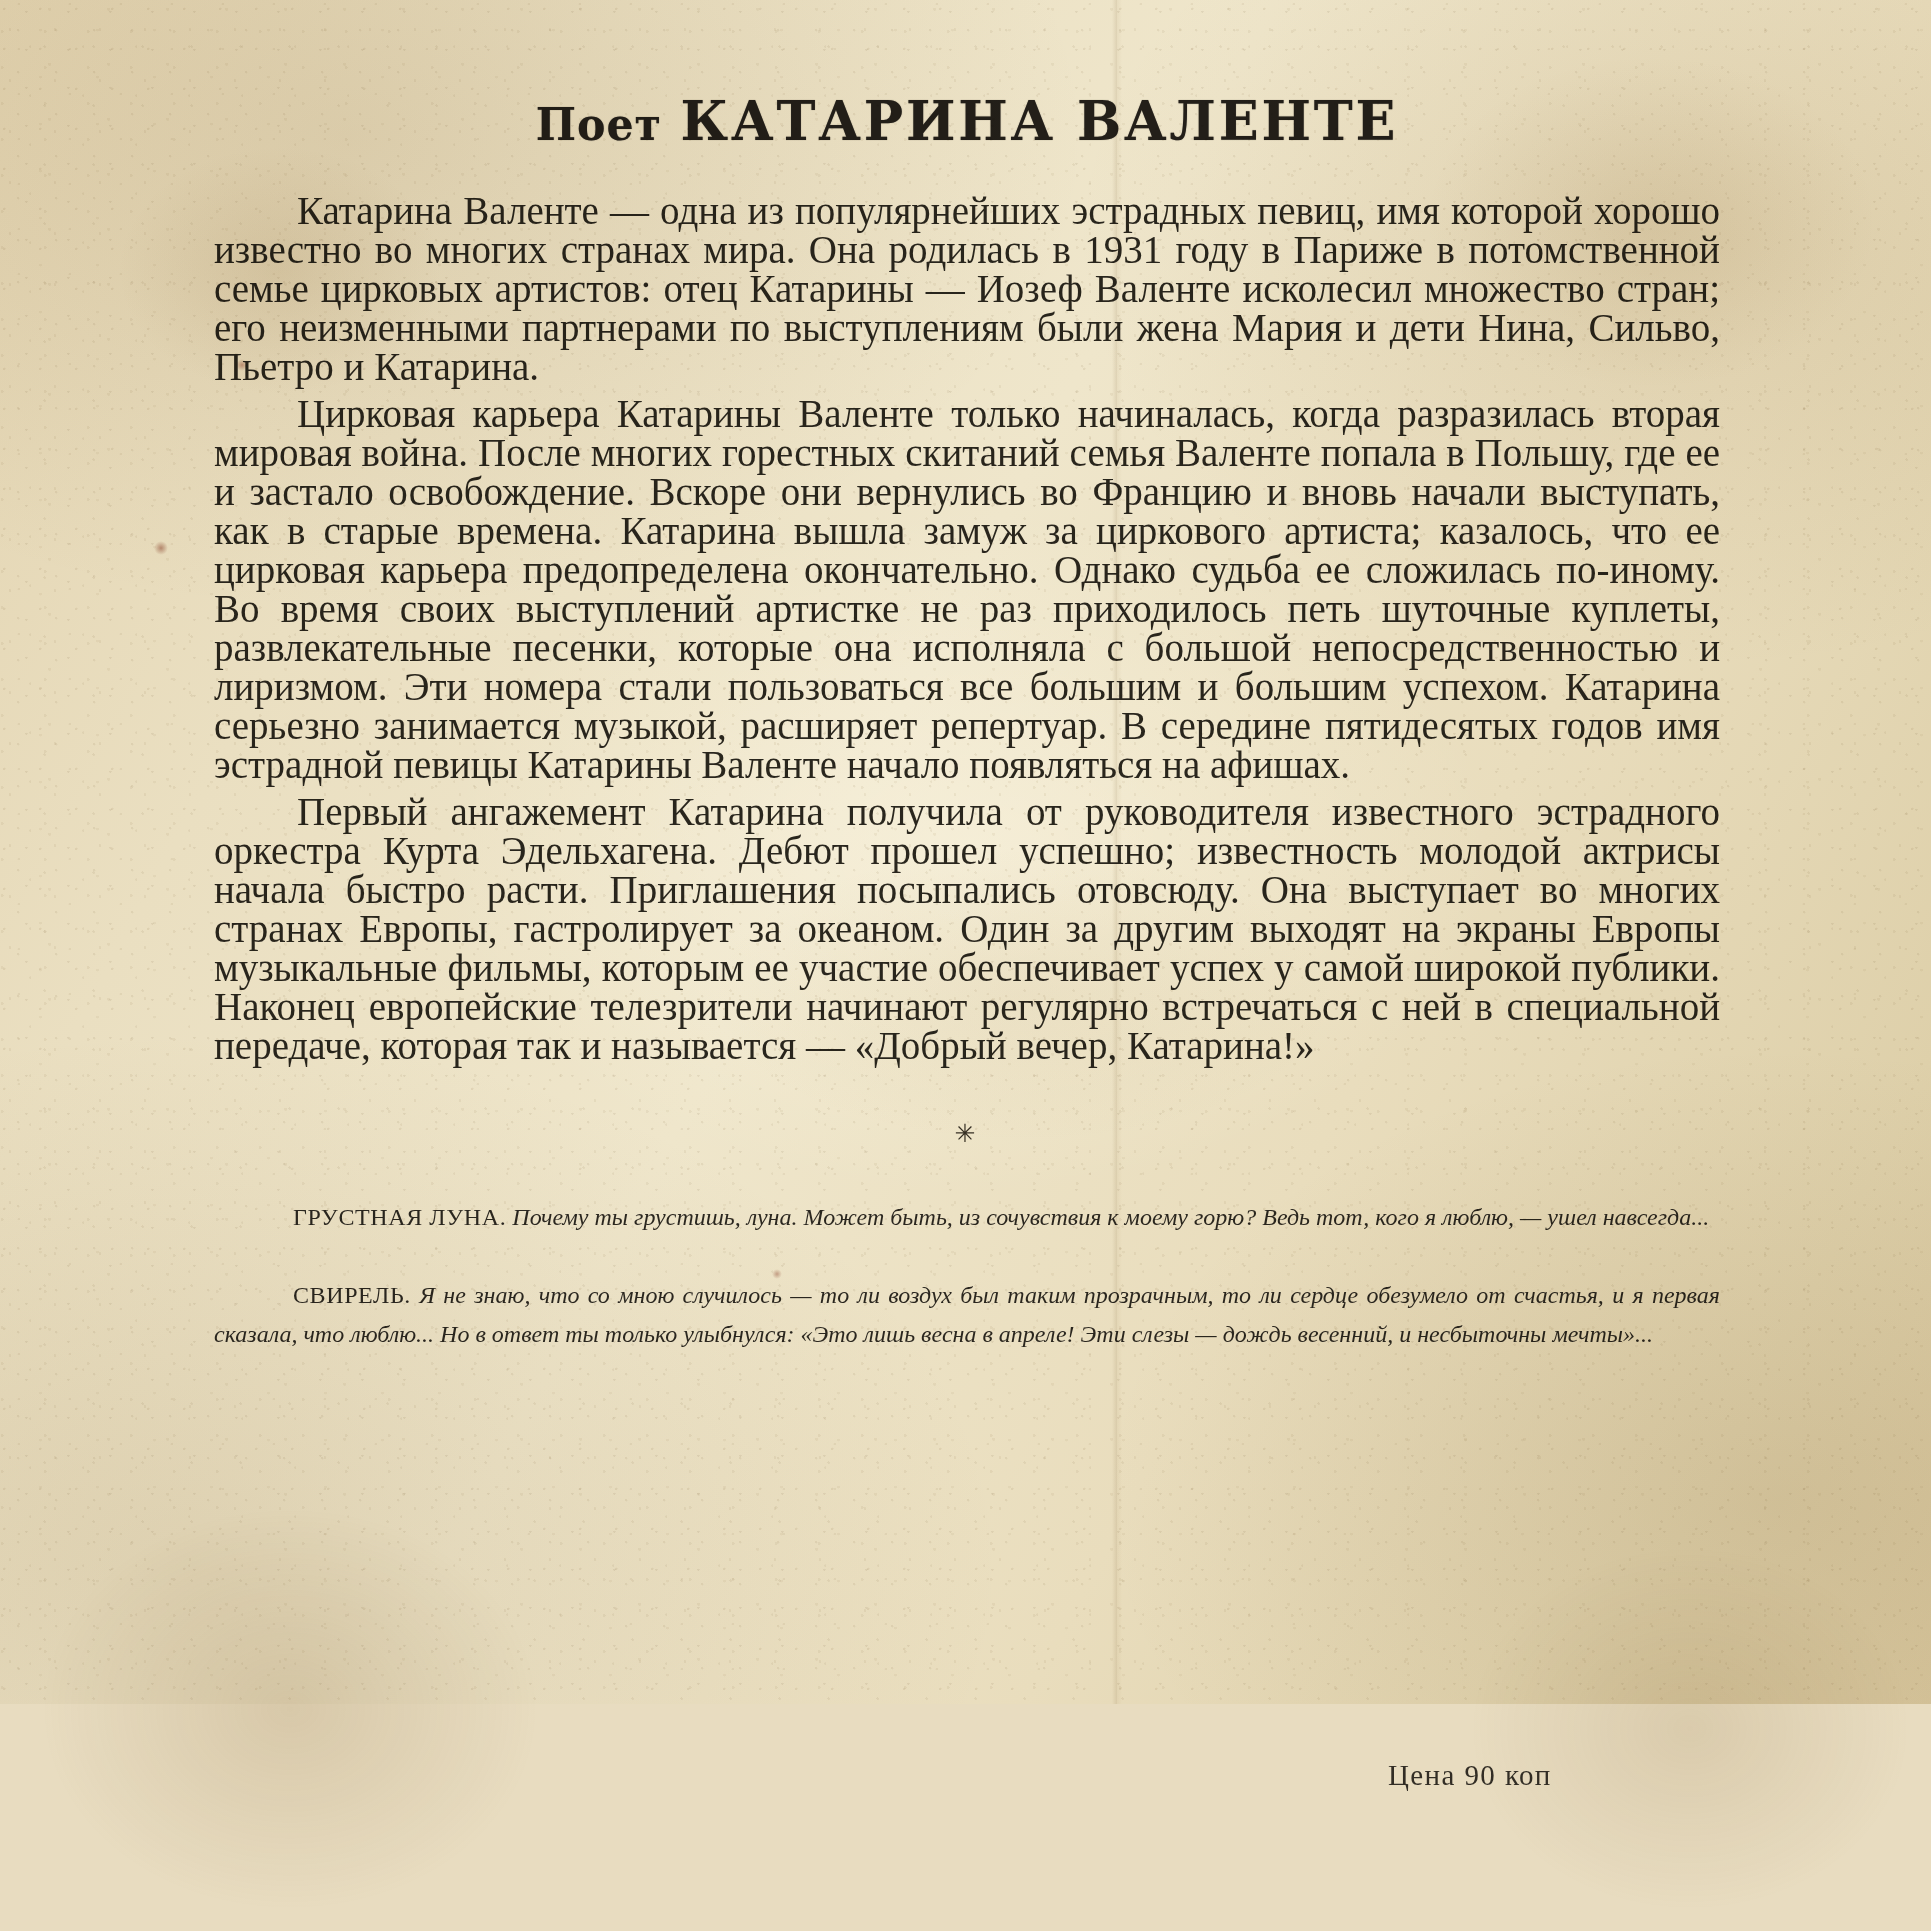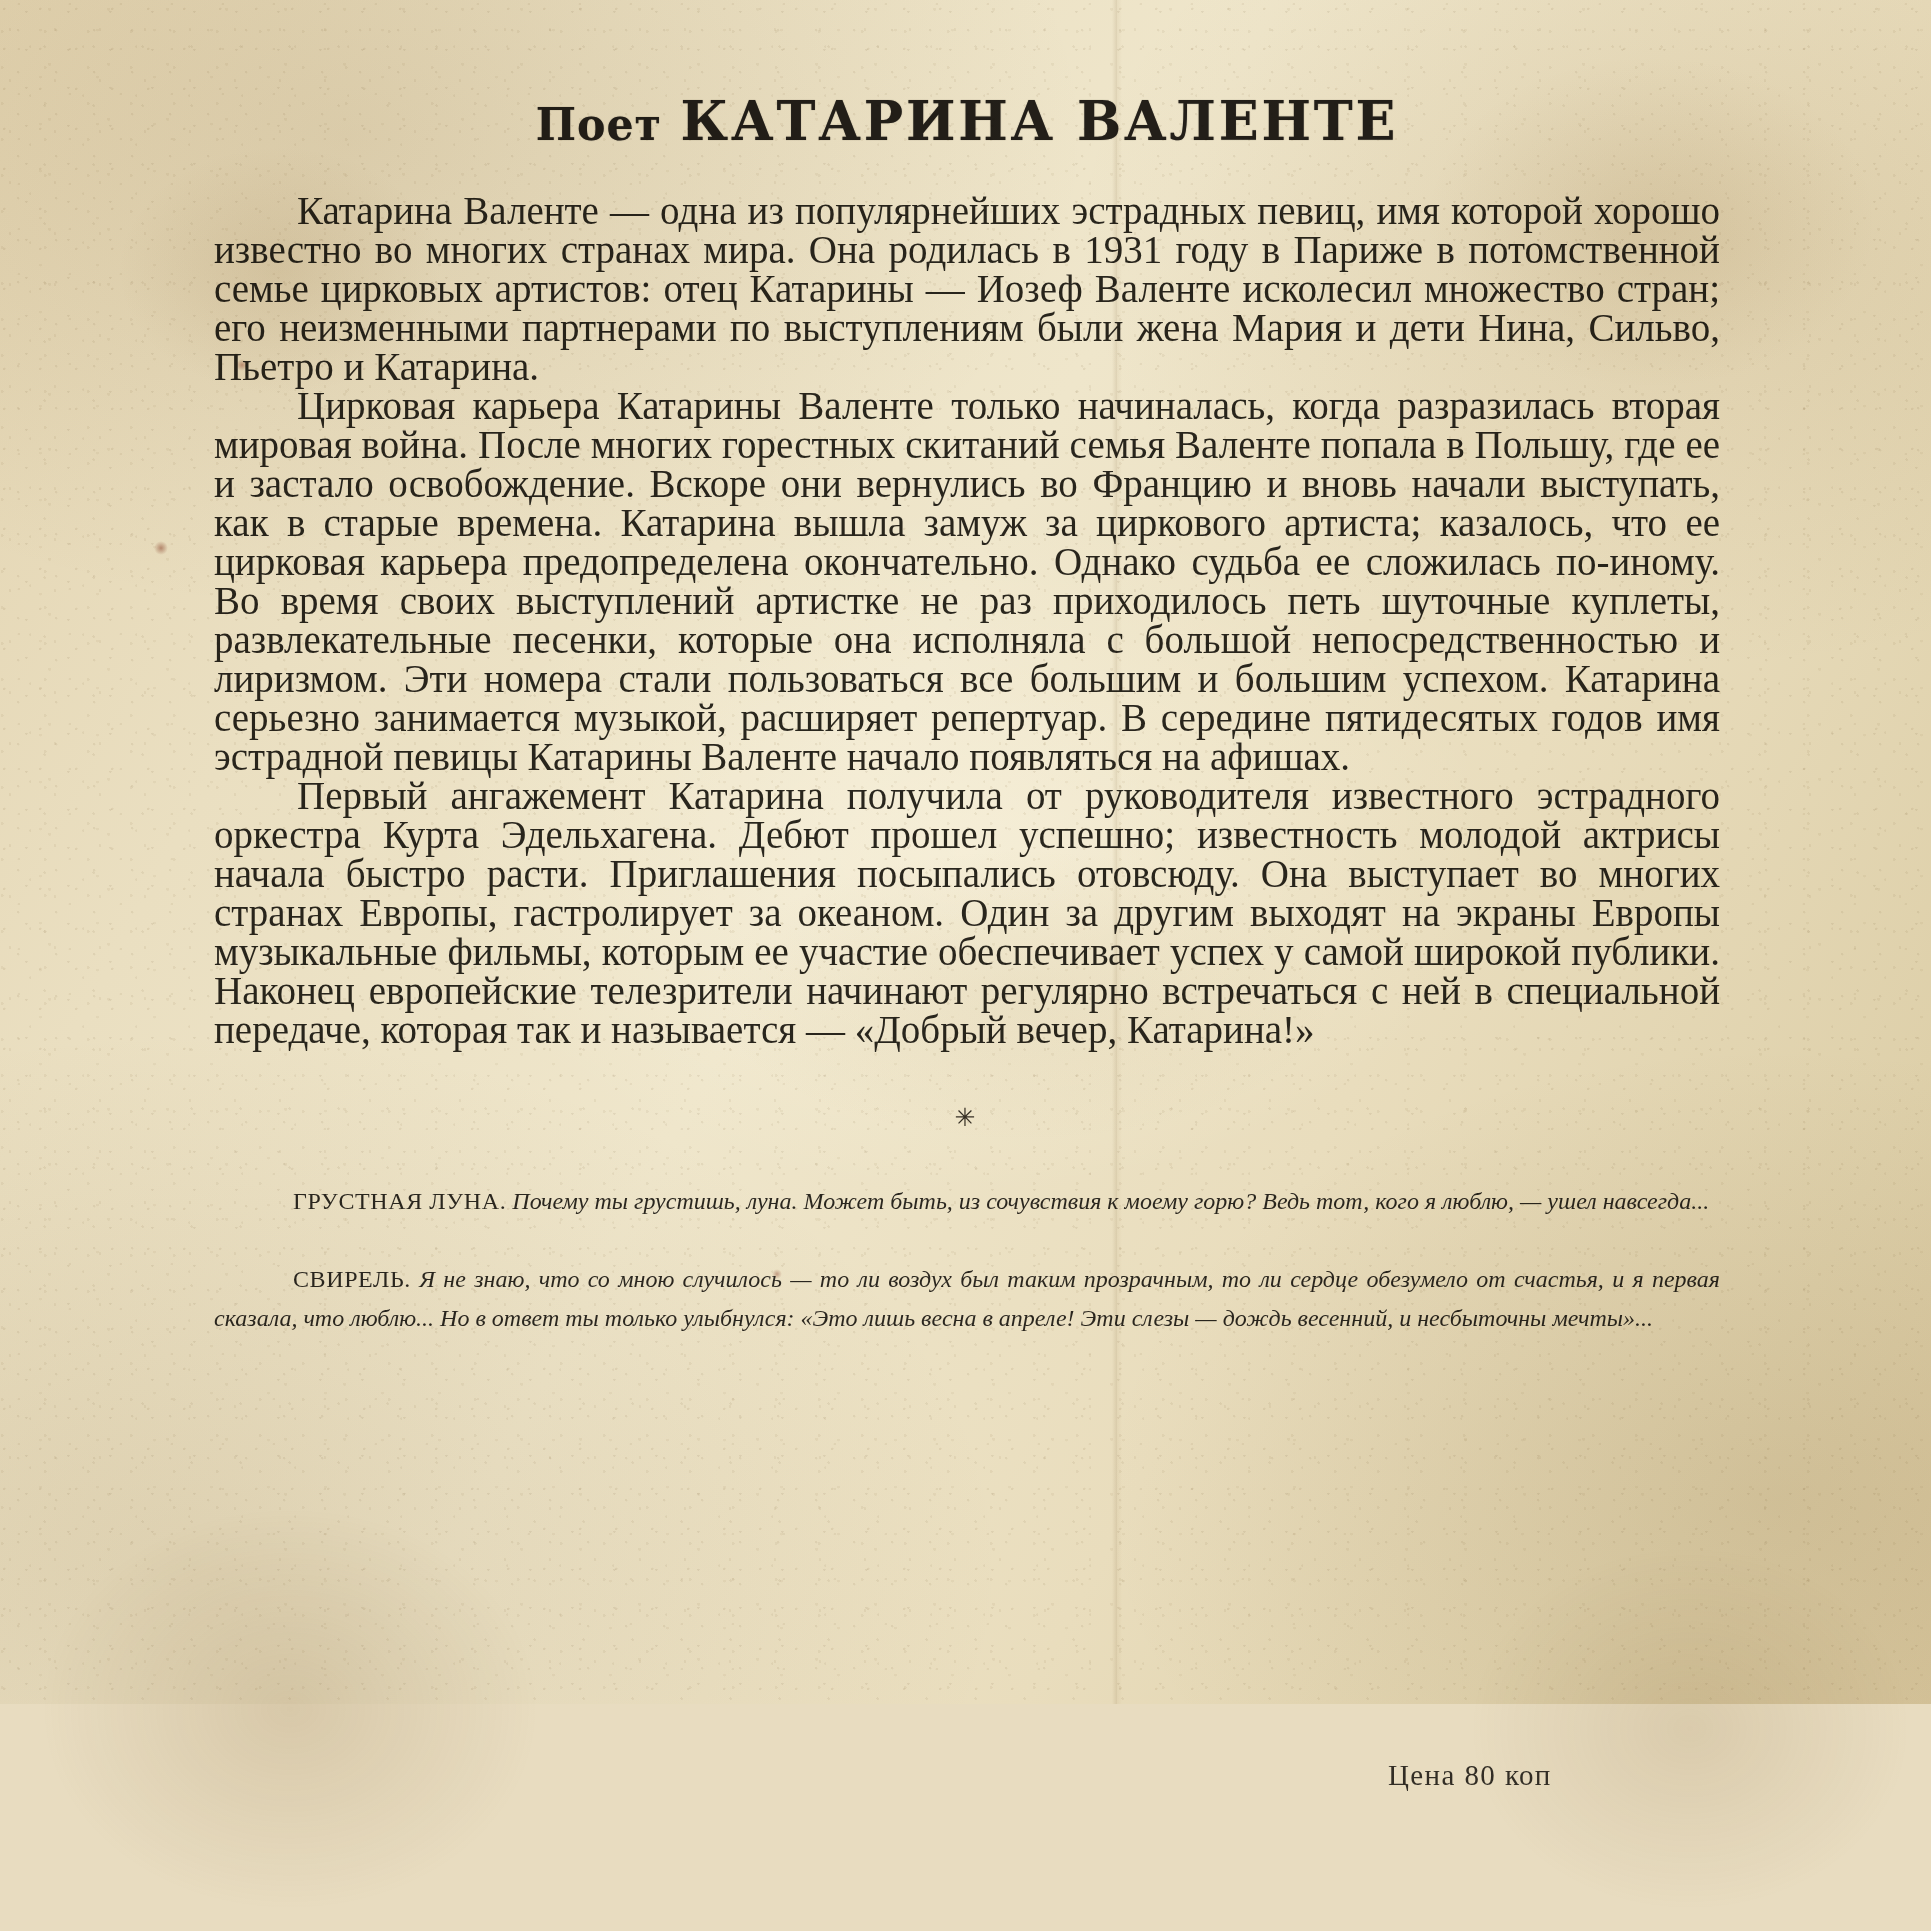--- a/index.html
+++ b/index.html
@@ -78,21 +78,21 @@
     text-align:justify;
     text-justify:inter-word;
     text-indent:83px;
     font-size:39px;
     line-height:39px;
     font-family:"Liberation Serif", serif;
     color:#1b1812;
     transform:scaleX(1);
     -webkit-font-smoothing:none;
   }
-  p.body + p.body{margin-top:0;}
+  p.body + p.body{margin-top:8px;}
 
   #aster{
     text-align:center;
     font-size:25px;
     color:#2a241b;
     margin:56px 0 52px 0;
     letter-spacing:3.9px;
     line-height:1;
   }
 
@@ -167,16 +167,16 @@
 
 
     <p class="song">
       <span class="song-title">СВИРЕЛЬ.</span>
       <span class="song-text">Я не знаю, что со мною случилось — то ли воздух был таким прозрачным, то ли сердце обезумело от счастья, и я первая сказала, что люблю... Но в ответ ты только улыбнулся: «Это лишь весна в апреле! Эти слезы — дождь весенний, и несбыточны мечты»...</span>
     </p>
 
 
   </div>
 
-  <div id="price">Цена 80 коп</div>
+  <div id="price">Цена 90 коп</div>
 
 </div>
 
 
 </body></html>

